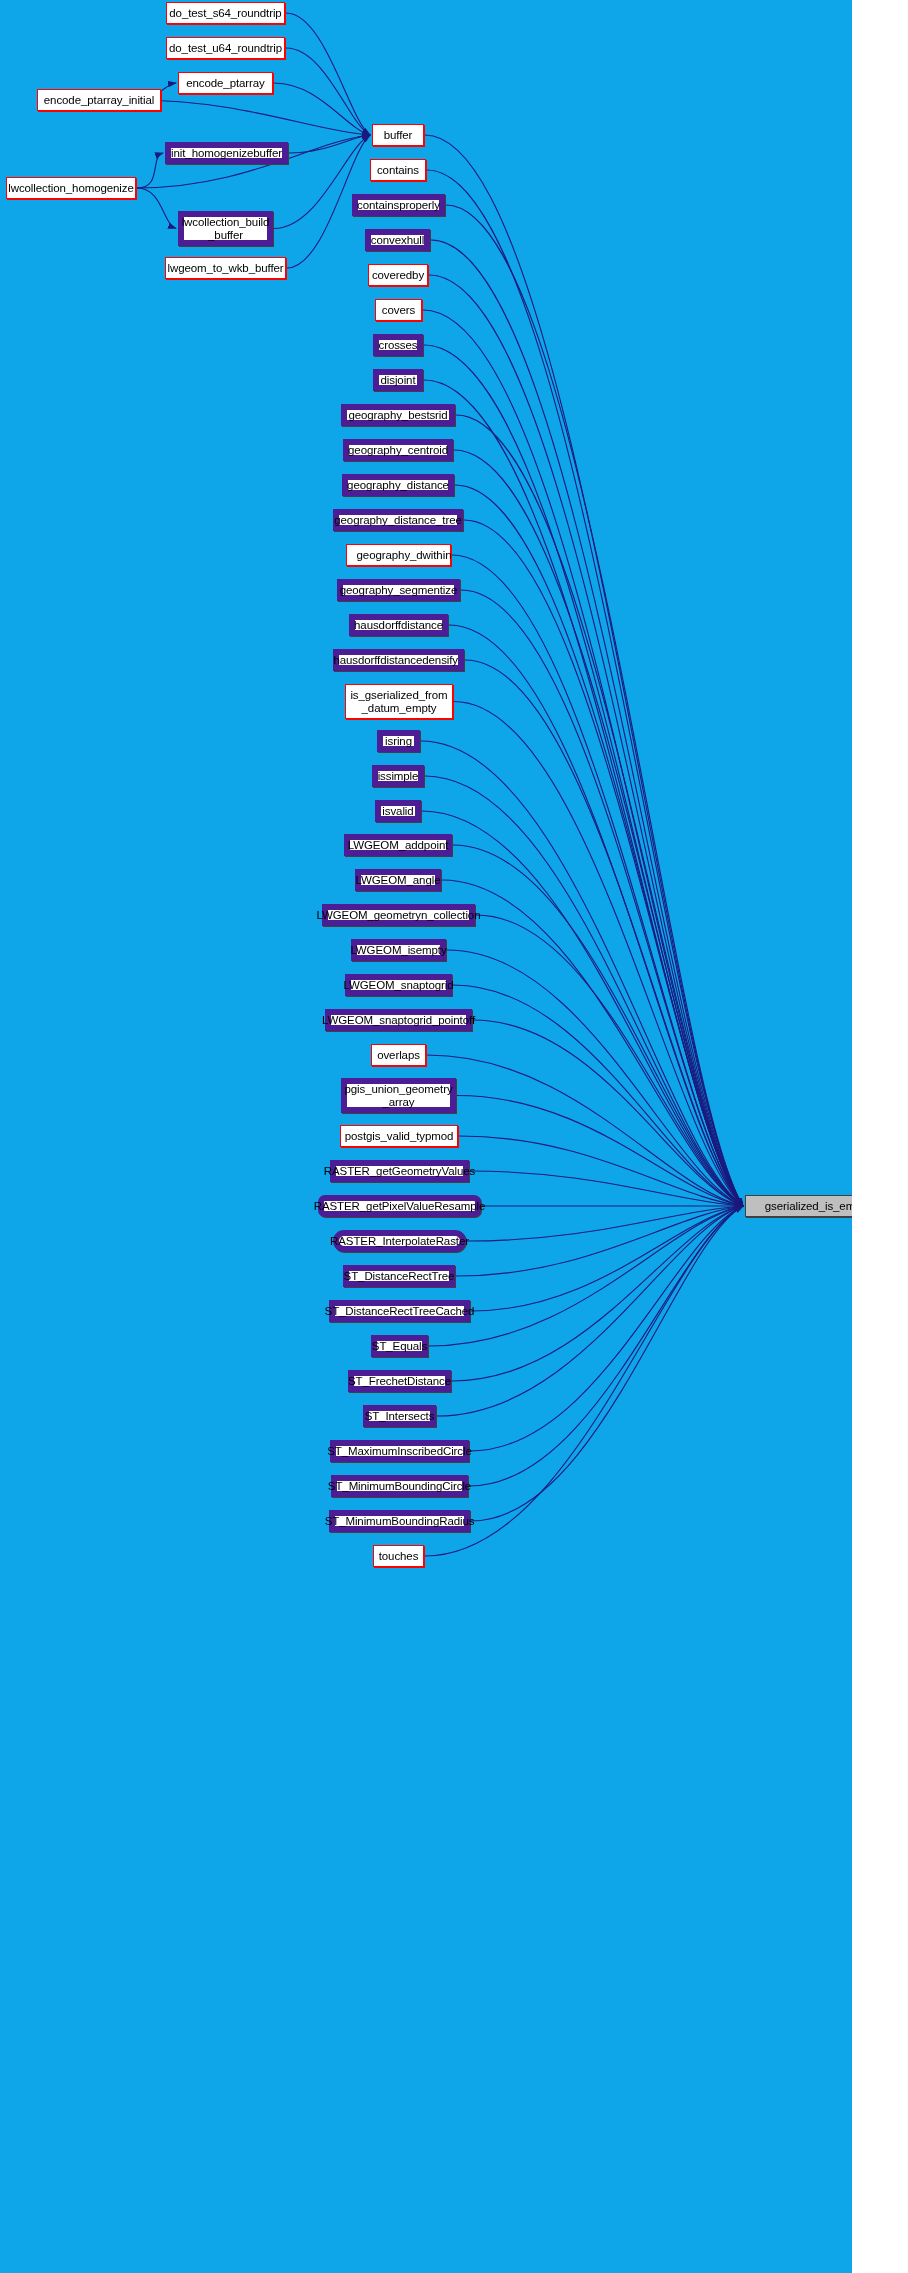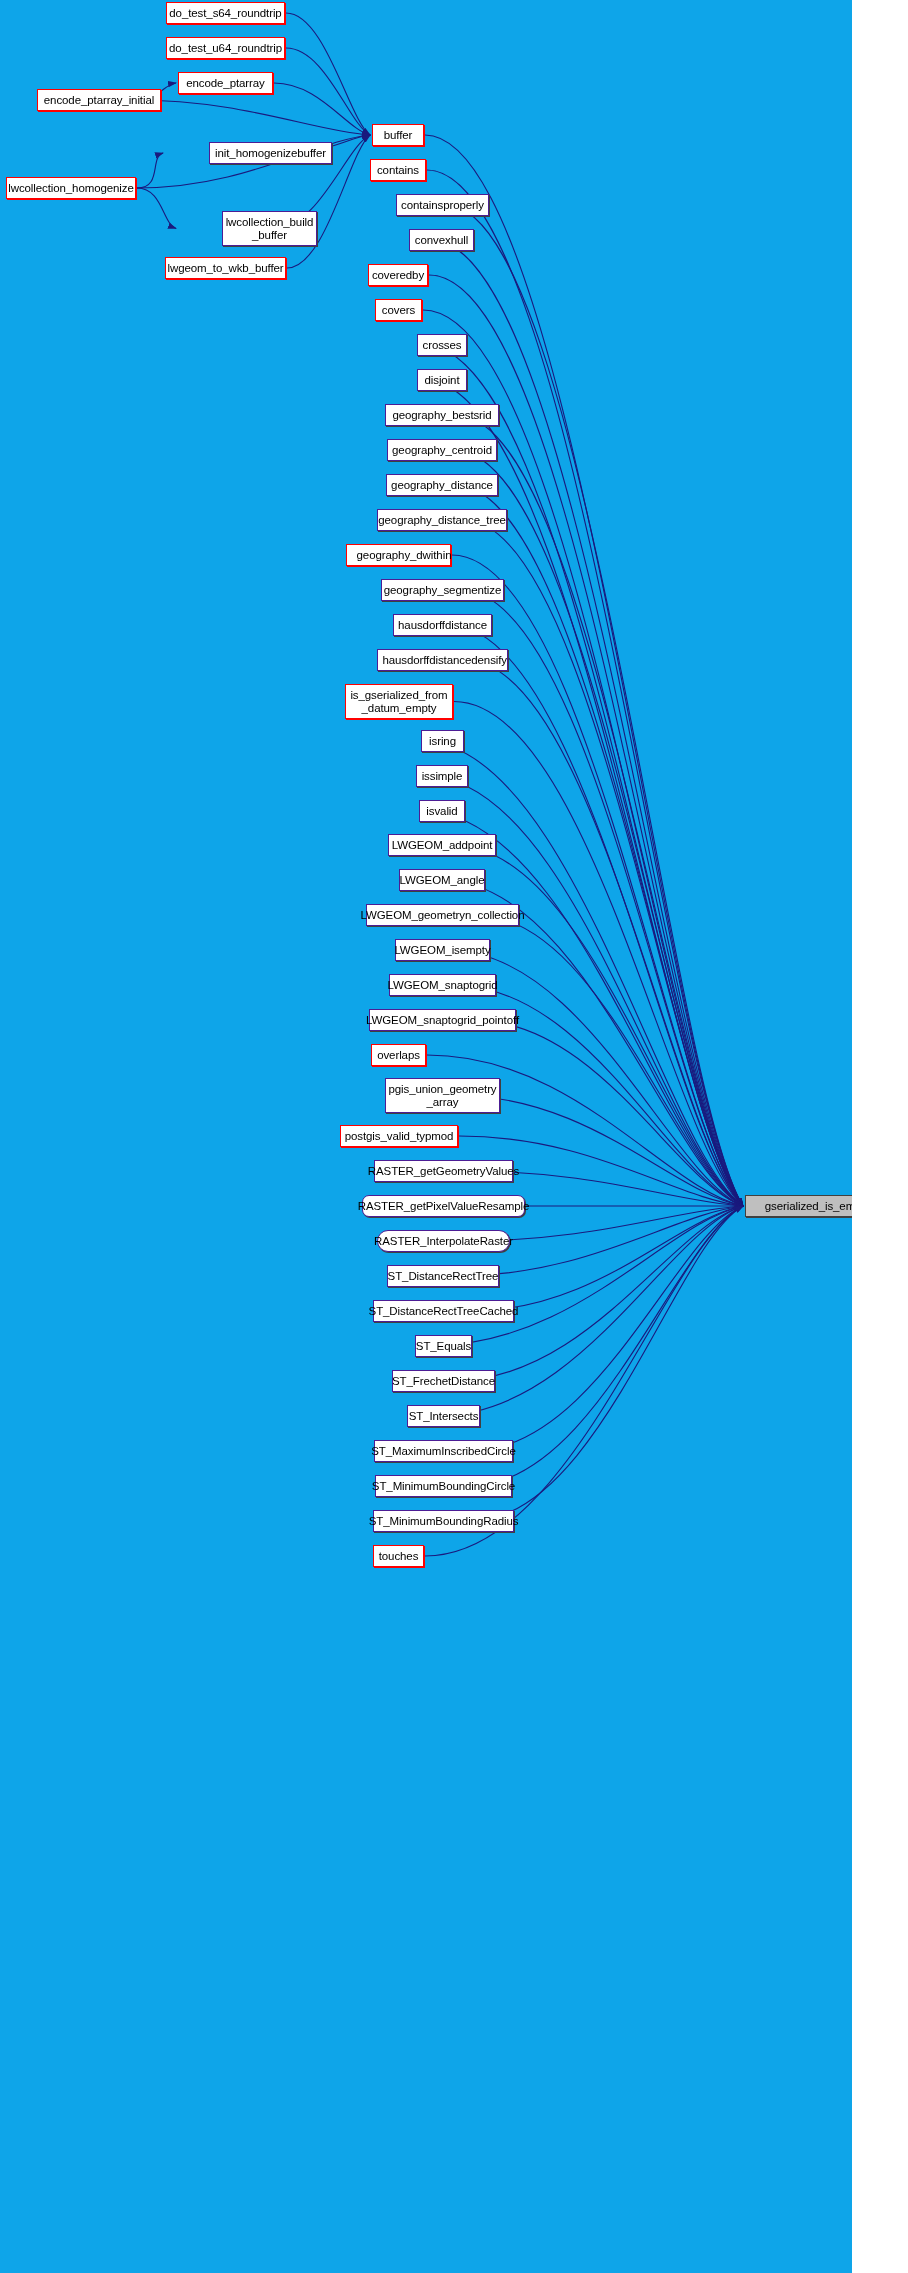--- a/index.html
+++ b/index.html
@@ -3,21 +3,21 @@
 <meta charset="utf-8">
 <style>
   html,body{margin:0;padding:0;background:#ffffff;}
   body{font-family:"Liberation Sans",sans-serif;}
   #graph{position:relative;width:852px;height:2273px;background:#0ea5e9;overflow:hidden;text-decoration:underline;}
   #edges{position:absolute;left:0;top:0;width:908px;height:2273px;pointer-events:none;}
   .node{position:absolute;box-sizing:border-box;display:flex;align-items:center;
         justify-content:center;text-align:center;background:#ffffff;
         font-size:11.5px;line-height:1.12;color:#000000;white-space:pre;
         letter-spacing:-0.1px;}
-  .node.black{border:1px solid #4c1d95;box-shadow:1px 1px 0 0 #404040;margin-left:44px;}
+  .node.black{border:6px solid #4c1d95;box-shadow:1px 1px 0 0 #404040;}
   .node.red{border:1px solid #ff0000;box-shadow:1px 1px 0 0 #ff0000;}
   .node.target{border:1px solid #404040;background:#bfbfbf;box-shadow:1px 1px 0 0 #404040;}
   .node span{display:block;}
 </style>
 </head>
 <body>
 
 <div id="graph">
   <svg id="edges" viewBox="0 0 908 2273" xmlns="http://www.w3.org/2000/svg">
     <defs>

